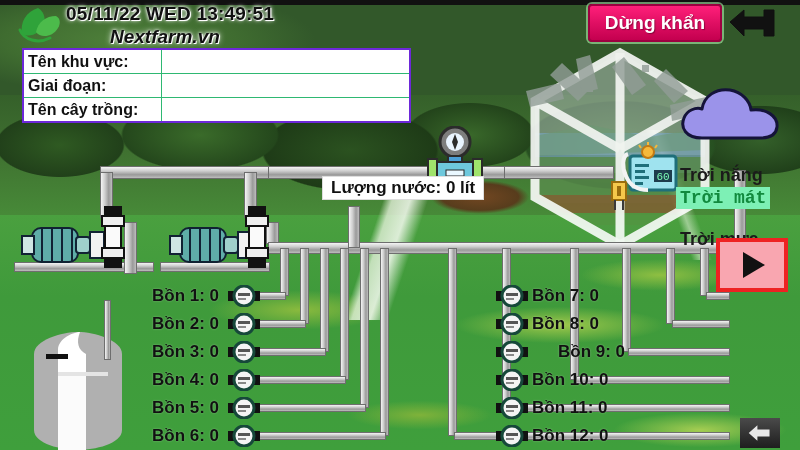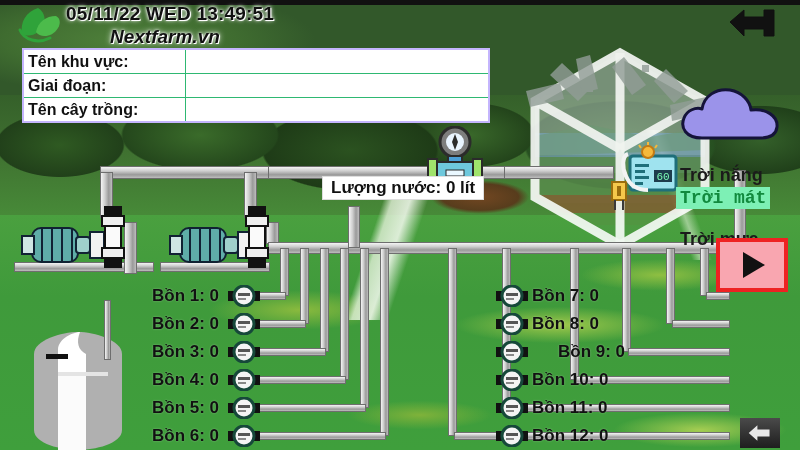--- a/index.html
+++ b/index.html
@@ -83,22 +83,22 @@
     box-shadow:0 0 0 2px rgba(180,255,180,.55);
     display:flex;align-items:center;justify-content:center;
     color:#fff;font-size:19px;font-weight:700;
     text-shadow:1px 1px 1px rgba(0,0,0,.35);
     cursor:pointer;
   }
   .back-arrow-top{position:absolute;left:724px;top:4px;width:56px;height:40px;cursor:pointer;}
 
   
   .info-table{
-    position:absolute;left:22px;top:48px;width:468px;
-    border:2px solid #c4b5fd;background:#fff;
+    position:absolute;left:22px;top:48px;width:389px;
+    border:2px solid #6d28d9;background:#fff;
     border-collapse:collapse;
   }
   .info-table td{
     border:1px solid #2eb872;height:23px;
     font-size:16px;font-weight:700;color:#111;padding:0 4px;
     font-family:"Liberation Sans",sans-serif;
   }
   .info-table td.lbl{width:140px;}
   .info-table td.val{width:270px;text-align:center;font-weight:700;}
 
@@ -197,20 +197,23 @@
 
   <svg class="logo" viewBox="0 0 52 42">
     <path d="M26 4 C14 8 8 18 10 30 C18 34 28 30 32 20 C34 13 31 7 26 4 Z" fill="#2fa33a"></path>
     <path d="M44 12 C34 12 26 18 24 28 C28 34 40 34 46 24 C49 19 48 14 44 12 Z" fill="#4cbb4b"></path>
     <path d="M8 26 C12 36 26 40 38 34" fill="none" stroke="#2fa33a" stroke-width="3" stroke-linecap="round"></path>
   </svg>
 
   <div class="datetime">05/11/22 WED 13:49:51</div>
   <div class="brand">Nextfarm.vn</div>
 
+  <div class="stop-btn">
+    <span>Dừng khẩn</span>
+  </div>
 
   <svg class="back-arrow-top" viewBox="0 0 56 40">
     <path d="M20 6 L6 18 L20 32 L20 25 L40 25 L40 32 L50 32 L50 6 L40 6 L40 13 L20 13 Z" fill="#111" stroke="#111" stroke-width="1"></path>
   </svg>
 
   <table class="info-table">
     <tbody>
       <tr>
         <td class="lbl">Tên khu vực:</td>
         <td class="val"></td>

